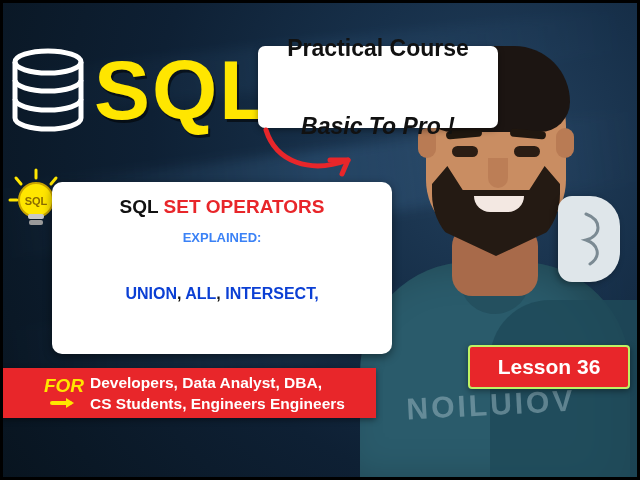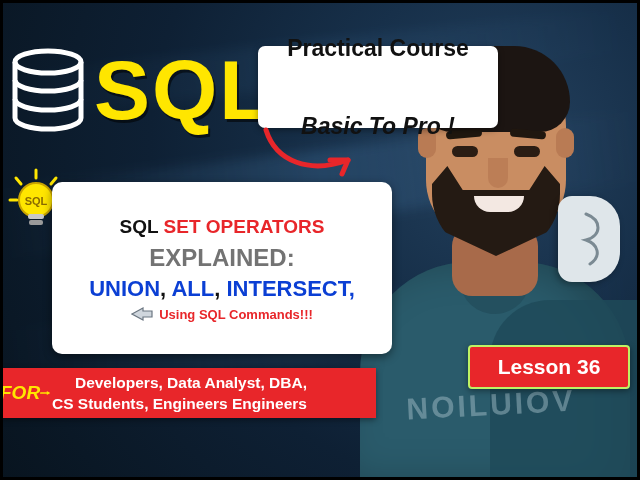--- a/index.html
+++ b/index.html
@@ -95,43 +95,44 @@
   
   .main-card {
     position: absolute;
     left: 52px;
     top: 182px;
     width: 340px;
     height: 172px;
     background: #ffffff;
     border-radius: 10px;
     box-shadow: 0 3px 10px rgba(0,0,0,0.45);
-    padding: 26px 12px 6px;
+    padding: 6px 12px 6px;
     box-sizing: border-box;
     text-align: center;
   }
   .card-l1 {
     font-size: 19px;
     font-weight: bold;
     color: #111111;
     line-height: 30px;
     margin-top: 4px;
   }
   .card-l1 .accent { color: #e8262a; }
   .card-l2 {
-    font-size: 24px;
-    font-weight: bold;
-    color: #737373;
+    font-size: 13px;
+    font-weight: bold;
+    color: #3b82f6;
     line-height: 32px;
   }
   .card-l3 {
-    font-size: 22px;
+    font-size: 16px;
     font-weight: bold;
     color: #0b3fd4;
     line-height: 30px;
+    margin-top: 25px;
   }
   .card-l3 .blk { color: #111111; }
   .card-l4 {
     font-size: 18px;
     font-weight: bold;
     color: #0b3fd4;
     line-height: 28px;
     text-align: left;
     padding-left: 10px;
   }
@@ -167,39 +168,40 @@
     height: 50px;
     background: #e8262a;
     display: flex;
     align-items: center;
     box-shadow: 0 2px 6px rgba(0,0,0,0.4);
   }
   .for-block {
     width: 52px;
     height: 38px;
     display: flex;
-    flex-direction: row;
+    flex-direction: column;
     align-items: center;
     justify-content: center;
     flex: none;
+    padding-left: 38px;
   }
   .for-text {
     color: #ffe600;
     font-size: 19px;
     font-weight: bold;
     font-style: italic;
     line-height: 20px;
   }
   .for-arrow { width: 28px; height: 14px; }
   .banner-text {
     color: #ffffff;
     font-size: 15.5px;
     font-weight: bold;
     line-height: 21px;
-    text-align: right;
+    text-align: left;
   }
 
   
   .lesson-badge {
     position: absolute;
     left: 468px;
     top: 345px;
     width: 158px;
     height: 40px;
     background: #e8262a;
@@ -469,26 +471,20 @@
     <circle cx="28" cy="32" r="17" fill="#ffe600" stroke="#caa400" stroke-width="2"></circle>
     <rect x="20" y="46" width="16" height="5" rx="2" fill="#c8c8c8"></rect>
     <rect x="21" y="52" width="14" height="5" rx="2" fill="#9a9a9a"></rect>
     <text x="28" y="37" font-size="11" font-family="Liberation Sans, sans-serif" font-weight="bold" fill="#8a6b00" text-anchor="middle">SQL</text>
   </svg>
 
   <div class="main-card">
     <div class="card-l1"><span>SQL </span><span class="accent">SET OPERATORS</span></div>
     <div class="card-l2">EXPLAINED:</div>
     <div class="card-l3"><span>UNION</span><span class="blk">, </span><span>ALL</span><span class="blk">, </span><span>INTERSECT,</span></div>
-    <div class="card-l5">
-      <svg class="mouse-ico" viewBox="0 0 22 16">
-        <path d="M1 8 L12 2 L12 5 L21 5 L21 11 L12 11 L12 14 Z" fill="#cfd6dd" stroke="#6b7681" stroke-width="1.2"></path>
-      </svg>
-      <div class="card-l5-text">Using SQL Commands!!!</div>
-    </div>
   </div>
 
   <div class="bottom-banner">
     <div class="for-block">
       <div class="for-text">FOR</div>
       <svg class="for-arrow" viewBox="0 0 28 14">
         <path d="M2 7 H20" stroke="#ffe600" stroke-width="4" stroke-linecap="round" fill="none"></path>
         <path d="M16 2 L24 7 L16 12 Z" fill="#ffe600"></path>
       </svg>
     </div>

